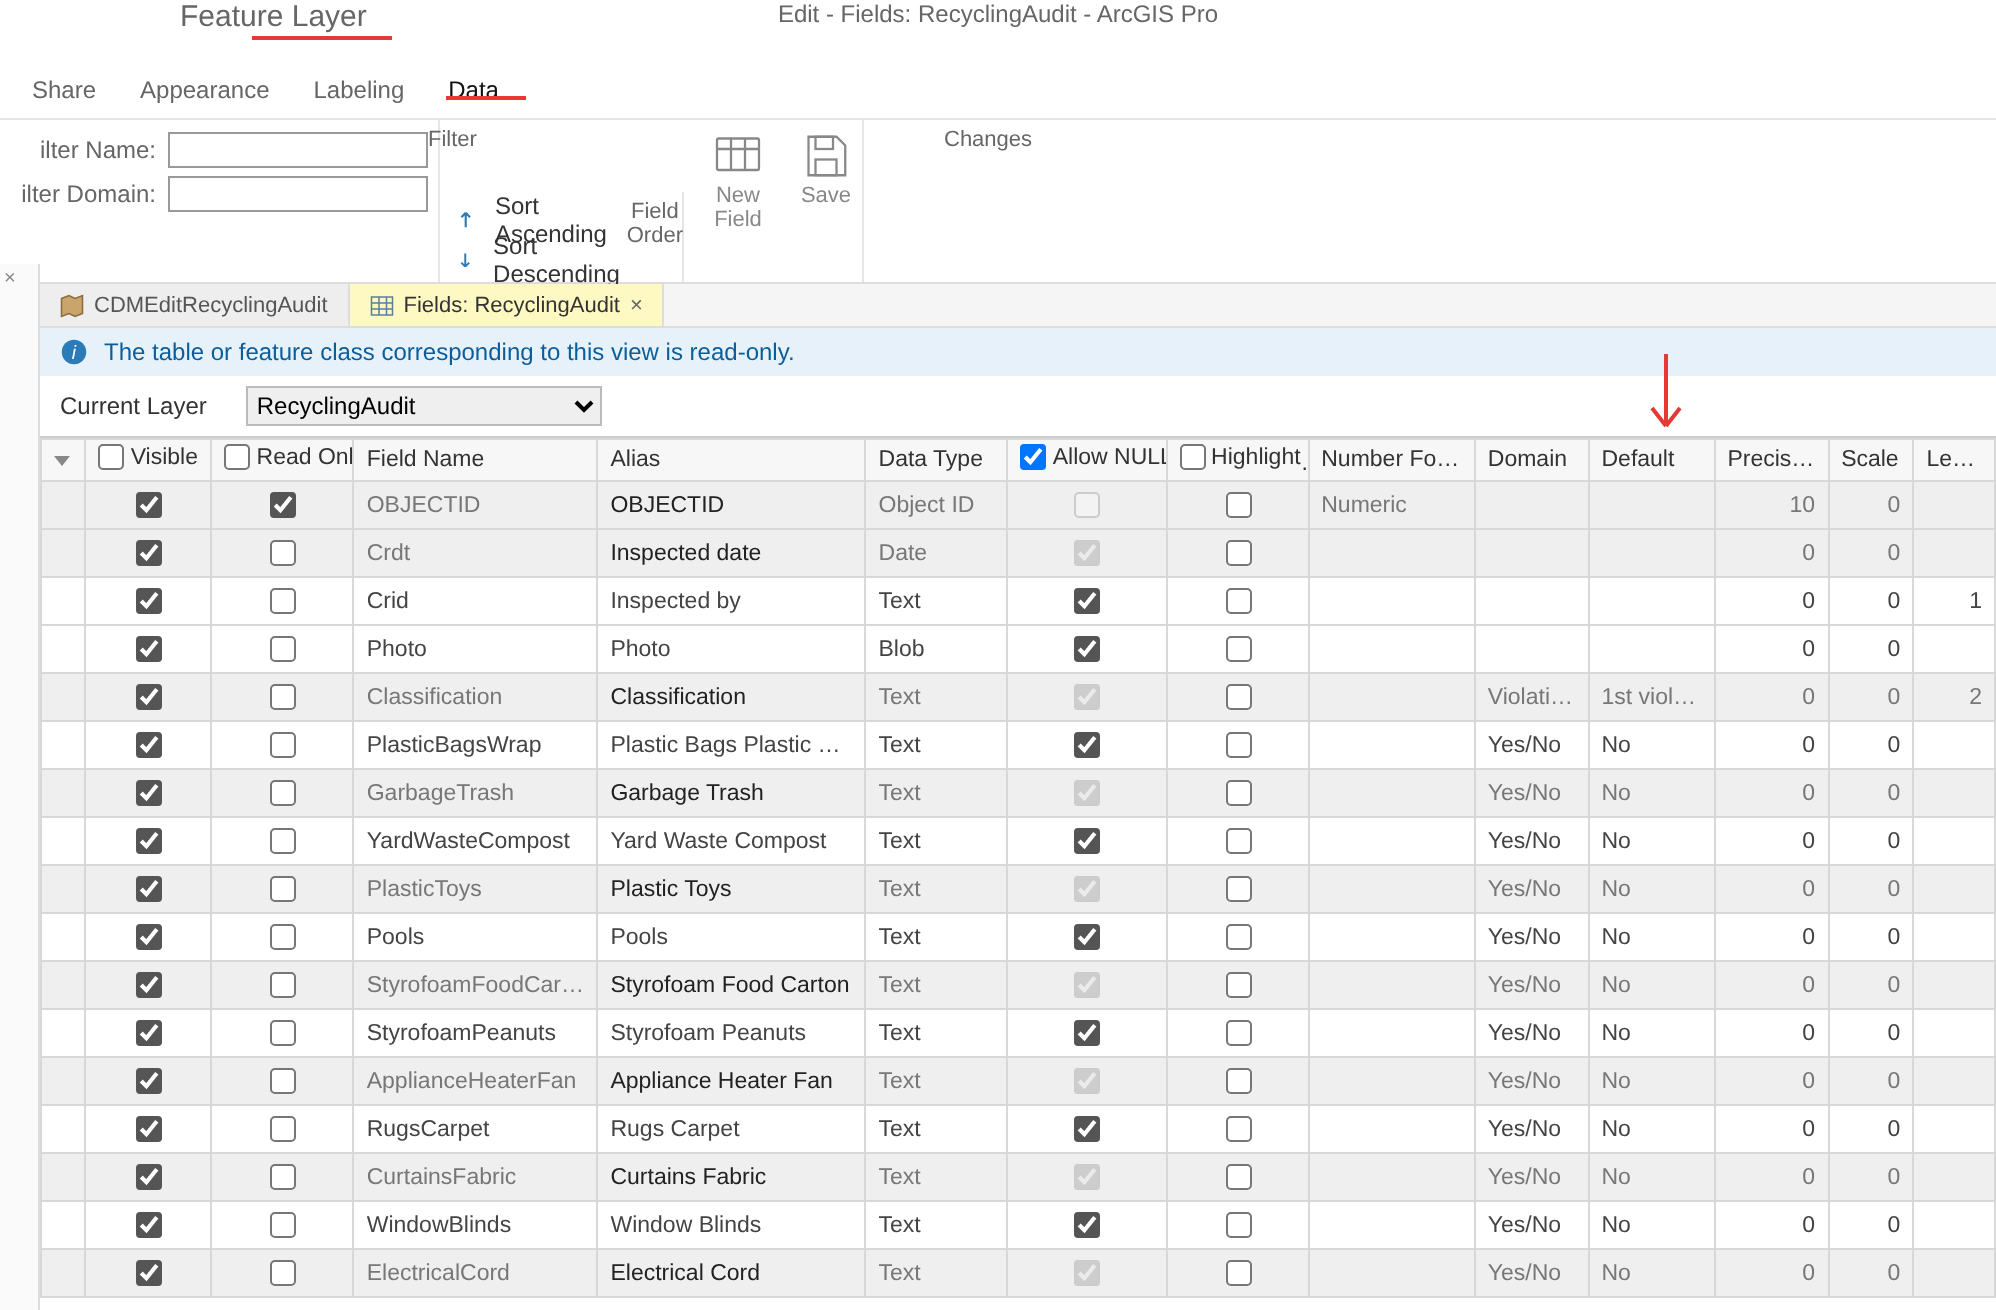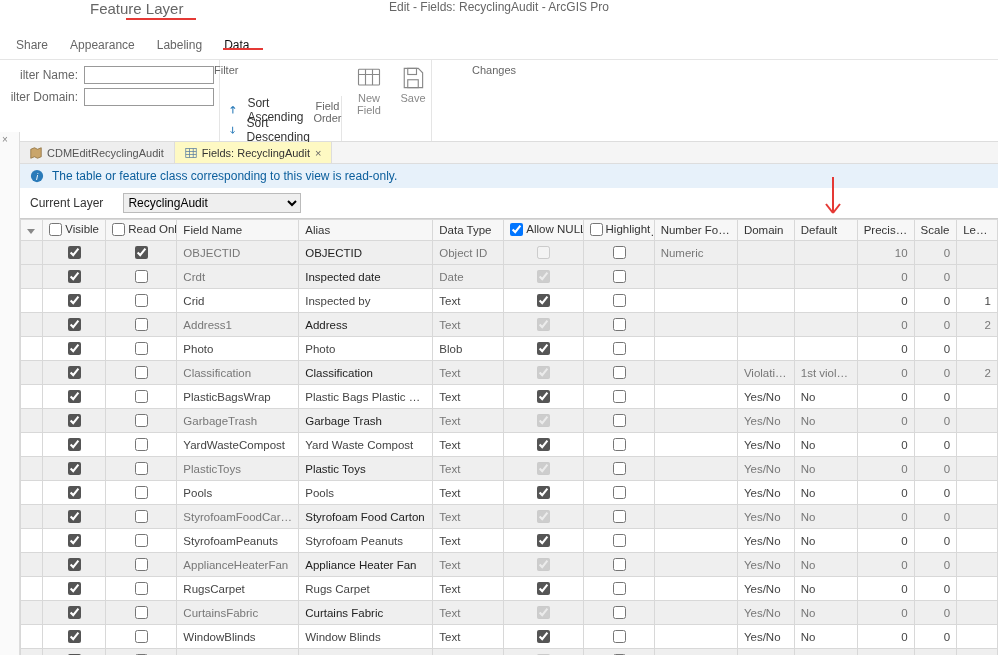--- a/index.html
+++ b/index.html
@@ -279,36 +279,20 @@
           <td>Text</td>
           <td class="cb"><input type="checkbox" checked="" style=""></td>
           <td class="cb"><input type="checkbox" style=""></td>
           <td></td>
           <td></td>
           <td></td>
           <td class="num">0</td>
           <td class="num">0</td>
           <td class="num">1</td>
         </tr>
-        <tr class="shade">
-          <td></td>
-          <td class="cb"><input type="checkbox" checked="" style=""></td>
-          <td class="cb"><input type="checkbox" style=""></td>
-          <td>Address1</td>
-          <td class="black">Address</td>
-          <td>Text</td>
-          <td class="cb"><input type="checkbox" checked="" disabled="" style=""></td>
-          <td class="cb"><input type="checkbox" style=""></td>
-          <td></td>
-          <td></td>
-          <td></td>
-          <td class="num">0</td>
-          <td class="num">0</td>
-          <td class="num">2</td>
-        </tr>
         <tr>
           <td></td>
           <td class="cb"><input type="checkbox" checked="" style=""></td>
           <td class="cb"><input type="checkbox" style=""></td>
           <td>Photo</td>
           <td class="black">Photo</td>
           <td>Blob</td>
           <td class="cb"><input type="checkbox" checked="" style=""></td>
           <td class="cb"><input type="checkbox" style=""></td>
           <td></td>

